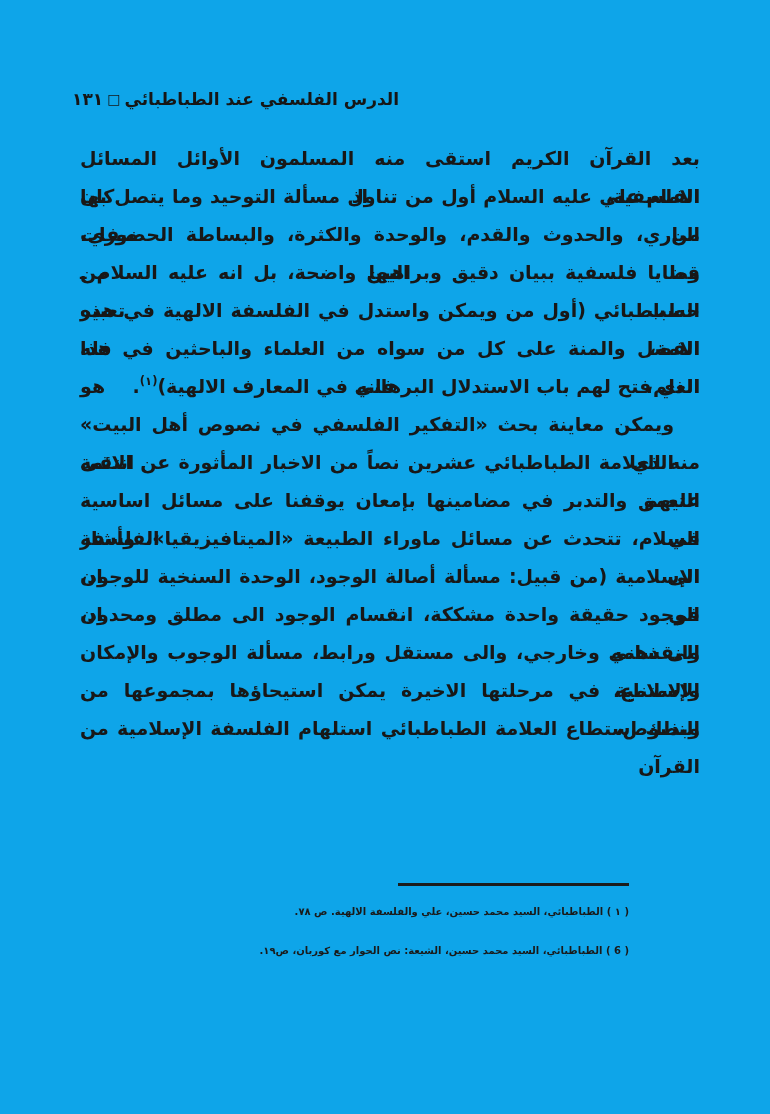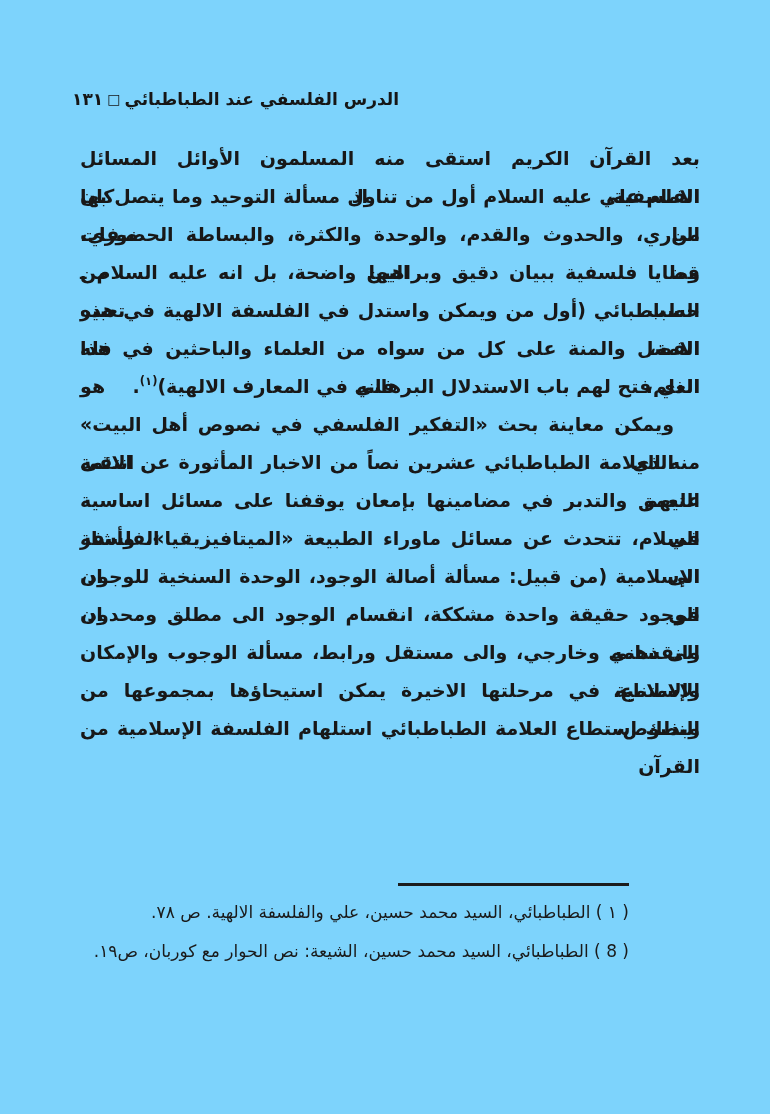--- a/index.html
+++ b/index.html
@@ -4,21 +4,21 @@
 <style>
   html, body {
     margin: 0;
     padding: 0;
     background: #ffffff;
   }
   .page {
     position: relative;
     width: 770px;
     height: 1114px;
-    background: #7dd3fc;
+    background: #0ea5e9;
     font-family: "DejaVu Sans", sans-serif;
     color: #1b1b1b;
     overflow: hidden;
     direction: rtl;
   }
   .header {
     position: absolute;
     top: 89px;
     left: 103px;
     width: 296px;
@@ -72,22 +72,22 @@
     height: 2.5px;
     background: #1c1c1c;
   }
   .footnotes {
     position: absolute;
     top: 900px;
     right: 141px;
     width: 520px;
     direction: rtl;
     text-align: right;
-    font-size: 17px;
-    font-weight: 400;
+    font-size: 10px;
+    font-weight: 700;
     color: #1a1a1a;
   }
   .footnote {
     margin-bottom: 15px;
     line-height: 24px;
     white-space: nowrap;
   }
 </style>
 </head>
 <body>
@@ -114,16 +114,16 @@
     <div class="line">الوجود حقيقة واحدة مشككة، انقسام الوجود الى مطلق ومحدود، وانقسامه</div>
     <div class="line">الى ذهني وخارجي، والى مستقل ورابط، مسألة الوجوب والإمكان والامتناع،</div>
     <div class="line">الإسلامية في مرحلتها الاخيرة يمكن استيحاؤها بمجموعها من النصوص،</div>
     <div class="line">وبذلك استطاع العلامة الطباطبائي استلهام الفلسفة الإسلامية من القرآن</div>
   </div>
 
   <div class="divider"></div>
 
   <div class="footnotes">
     <div class="footnote">( ١ ) الطباطبائي، السيد محمد حسين، علي والفلسفة الالهية. ص ٧٨.</div>
-    <div class="footnote">( 8 ) الطباطبائي، السيد محمد حسين، الشيعة: نص الحوار مع كوربان، ص١٩.</div>
+    <div class="footnote">( 6 ) الطباطبائي، السيد محمد حسين، الشيعة: نص الحوار مع كوربان، ص١٩.</div>
   </div>
 
 </div>
 
 </body></html>

